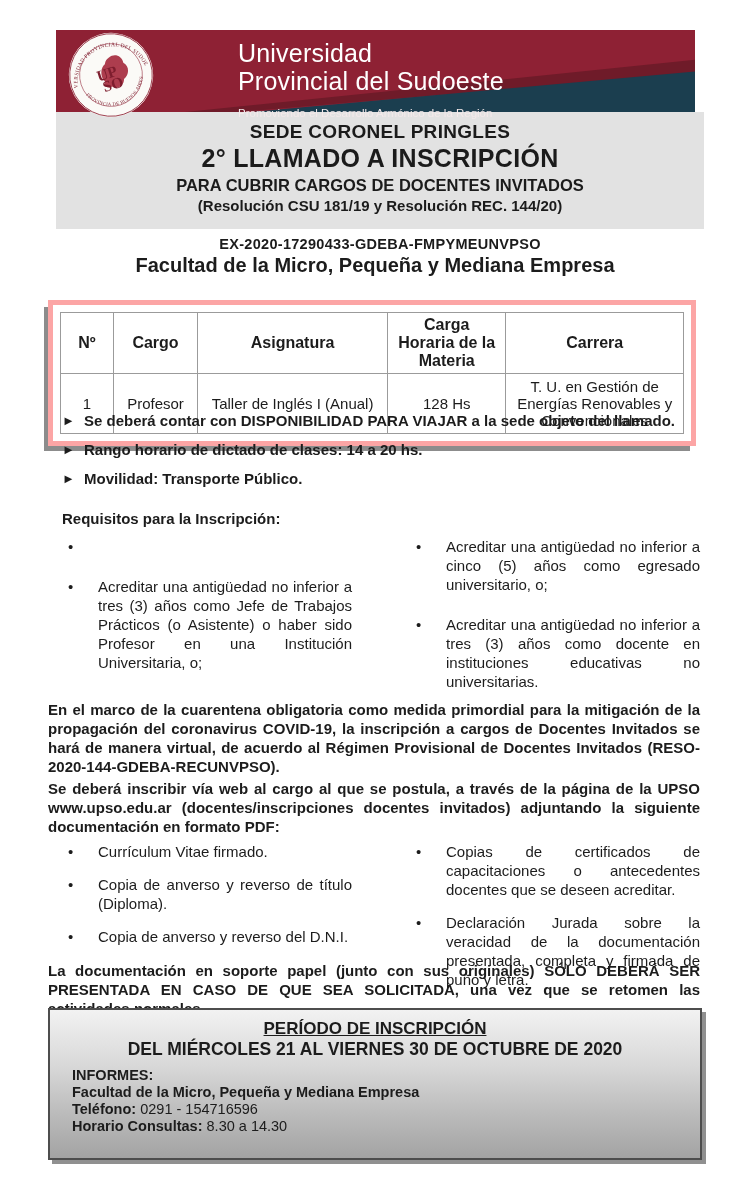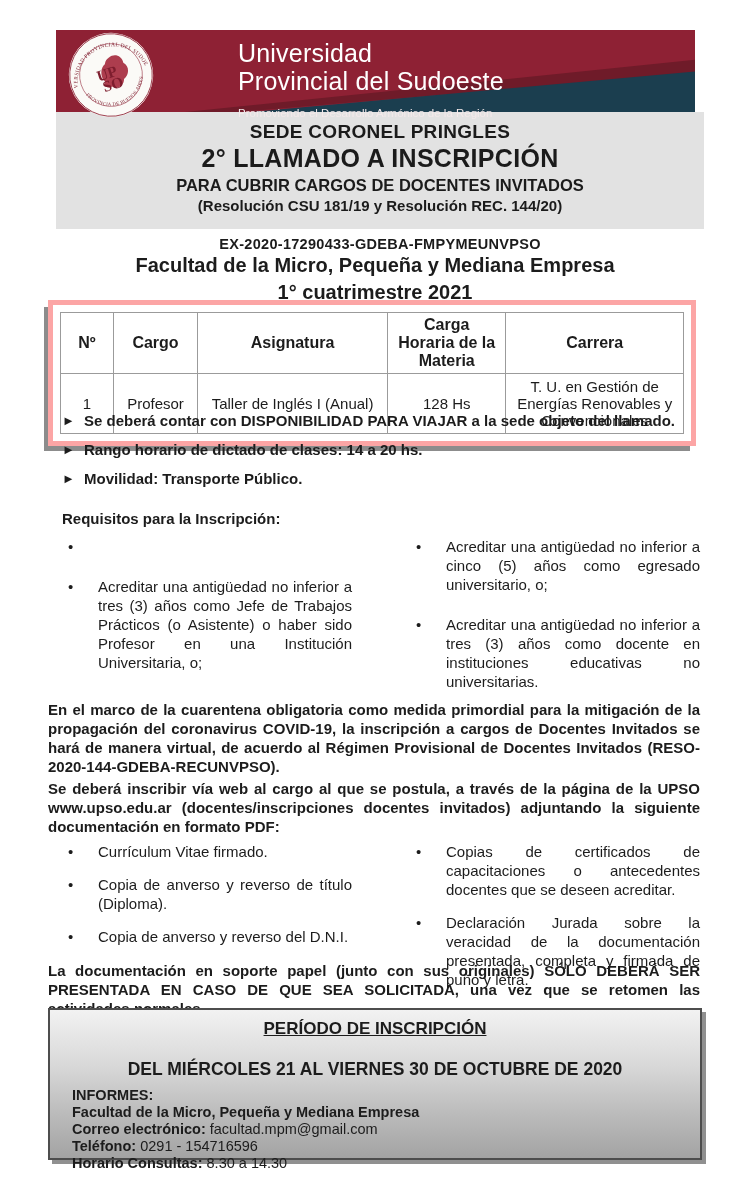--- a/index.html
+++ b/index.html
@@ -56,21 +56,21 @@
   .para-web{top:779px;}
   .para-papel{top:961px;}
   
   .period-box{
     position:absolute;left:48px;top:1008px;width:654px;height:152px;box-sizing:border-box;
     border:2px solid #4d4d4d;
     background:linear-gradient(180deg,#f2f2f2 0%,#d8d8d8 38%,#bdbdbd 68%,#a3a3a3 100%);
     box-shadow:4px 4px 0 #909090;
   }
   .period-title{text-align:center;font-size:17px;font-weight:700;text-decoration:underline;margin-top:9px;}
-  .period-dates{text-align:center;font-size:17.5px;font-weight:700;margin-top:20px;}
+  .period-dates{text-align:center;font-size:17.5px;font-weight:700;margin-top:0;}
   .period-info{margin:7px 0 0 10px;font-size:14.5px;line-height:17px;}
   .info-line{margin-top:0;margin-left:12px;}
   .info-label{font-weight:700;}
   .info-value{font-weight:400;}
   .info-bold{font-weight:700;}
 </style>
 </head>
 <body>
 
 <div class="page">
@@ -110,21 +110,20 @@
   <div class="banner">
     <div class="banner-sede">SEDE CORONEL PRINGLES</div>
     <div class="banner-llamado">2° LLAMADO A INSCRIPCIÓN</div>
     <div class="banner-para">PARA CUBRIR CARGOS DE DOCENTES INVITADOS</div>
     <div class="banner-reso">(Resolución CSU 181/19 y Resolución REC. 144/20)</div>
     <div class="banner-exp">EX-2020-17290433-GDEBA-FMPYMEUNVPSO</div>
   </div>
 
   <div class="page-title">
     <div>Facultad de la Micro, Pequeña y Mediana Empresa</div>
-    <div>1° cuatrimestre 2021</div>
   </div>
 
   <div class="table-wrap">
     <table class="positions">
       <colgroup>
         <col class="col-n">
           <col class="col-cargo">
           <col class="col-asig">
           <col class="col-carga">
           <col class="col-carrera">
@@ -221,24 +220,20 @@
 
   <div class="para para-papel">La documentación en soporte papel (junto con sus originales) SÓLO DEBERÁ SER PRESENTADA EN CASO DE QUE SEA SOLICITADA, una vez que se retomen las actividades normales.</div>
 
   <div class="period-box">
     <div class="period-title">PERÍODO DE INSCRIPCIÓN</div>
     <div class="period-dates">DEL MIÉRCOLES 21 AL VIERNES 30 DE OCTUBRE DE 2020</div>
     <div class="period-info">
       <div class="info-line info-bold">INFORMES:</div>
       <div class="info-line info-bold">Facultad de la Micro, Pequeña y Mediana Empresa</div>
       <div class="info-line">
-        <span class="info-label">Correo electrónico:</span>
-        <span class="info-value">facultad.mpm@gmail.com</span>
-      </div>
-      <div class="info-line">
         <span class="info-label">Teléfono:</span>
         <span class="info-value">0291 - 154716596</span>
       </div>
       <div class="info-line">
         <span class="info-label">Horario Consultas:</span>
         <span class="info-value">8.30 a 14.30</span>
       </div>
     </div>
   </div>
 

